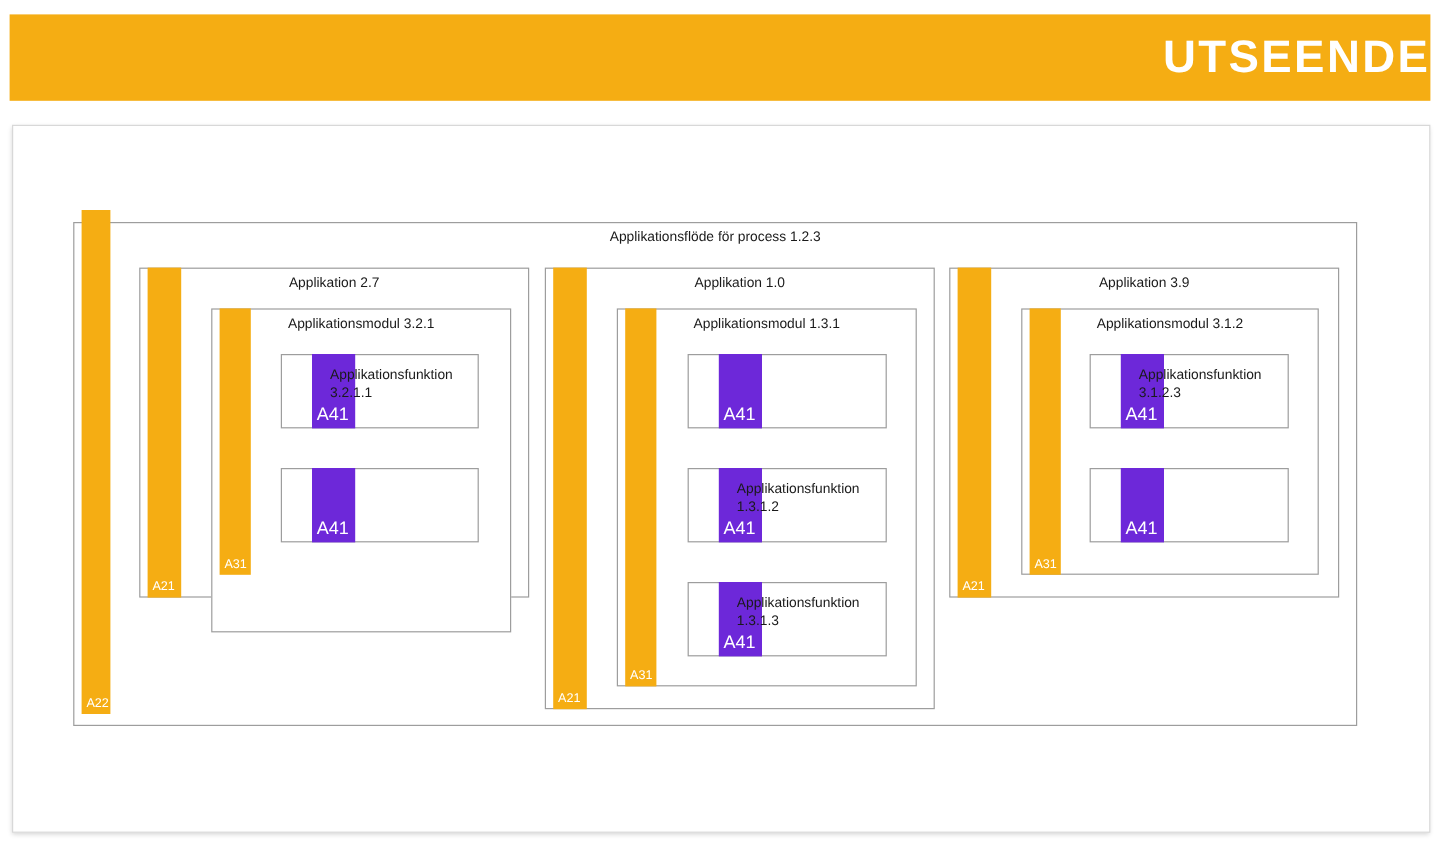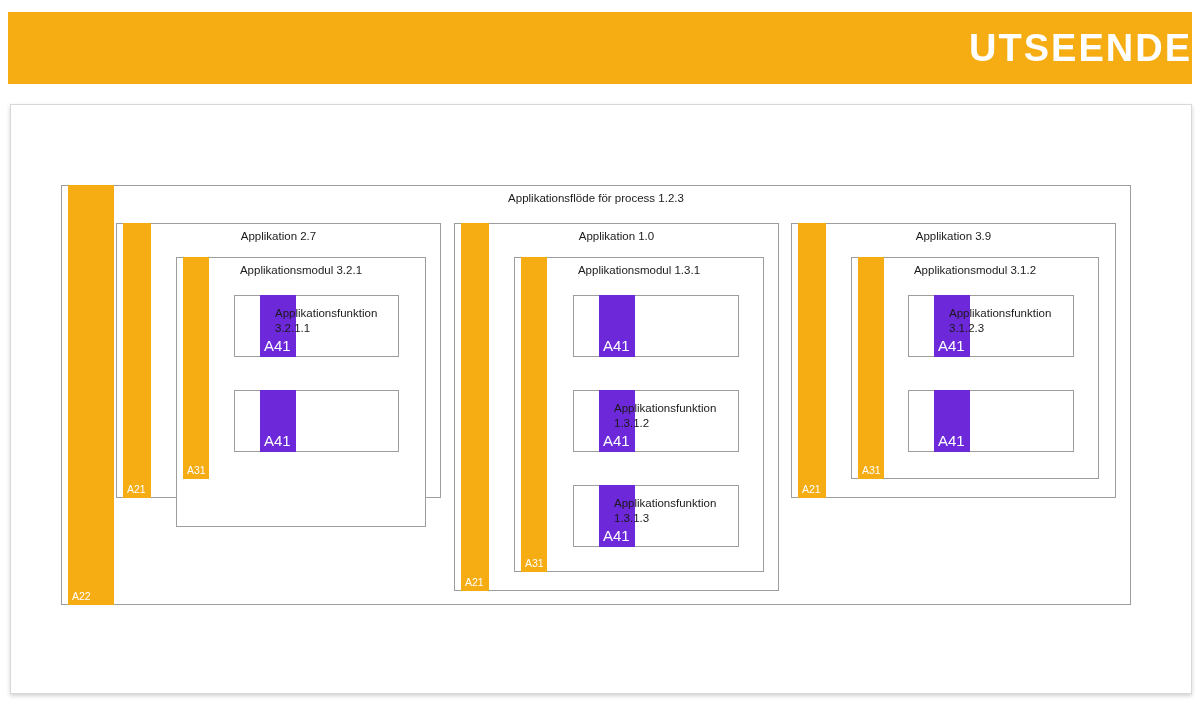--- a/index.html
+++ b/index.html
@@ -144,21 +144,21 @@
     <path d="M645,345 L645,378" fill="none" stroke="#7b7b7b" stroke-width="1" marker-end="url(#ah)"></path>
 
     <path d="M728,406 L982,406 L982,357" fill="none" stroke="#7b7b7b" stroke-width="1" marker-end="url(#ah)"></path>
 
     <path d="M992,295 L992,262" fill="none" stroke="#7b7b7b" stroke-width="1" marker-end="url(#ah)"></path>
   </svg>
 
   <div class="box" style="left:50px; top:80px; width:1070px; height:420px;">
     <div class="box-label">Applikationsflöde för process 1.2.3</div>
   </div>
-  <div class="tag" style="left:57px; top:80px; width:46px; height:420px;">
+  <div class="tag" style="left:57px; top:70px; width:24px; height:420px;">
     <span>A22</span>
   </div>
 
   <div class="box" style="left:105px; top:118px; width:325px; height:275px;">
     <div class="box-label">Applikation 2.7</div>
   </div>
   <div class="tag" style="left:112px; top:118px; width:28px; height:275px;">
     <span>A21</span>
   </div>
 

